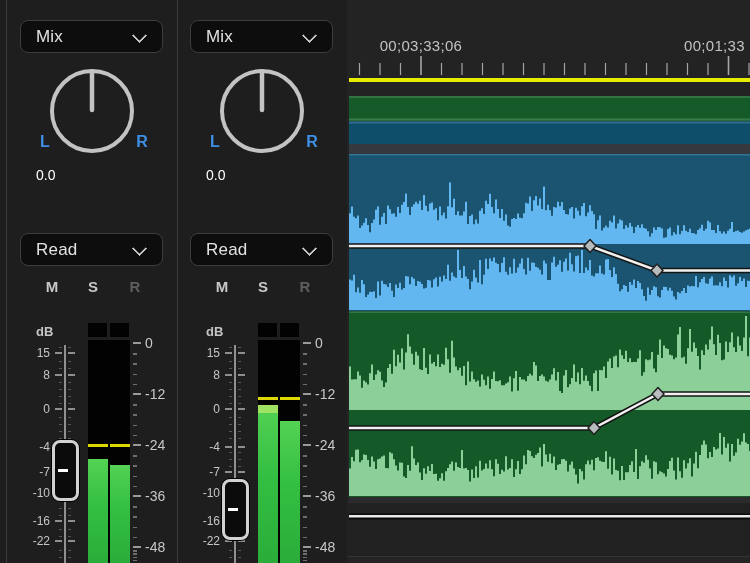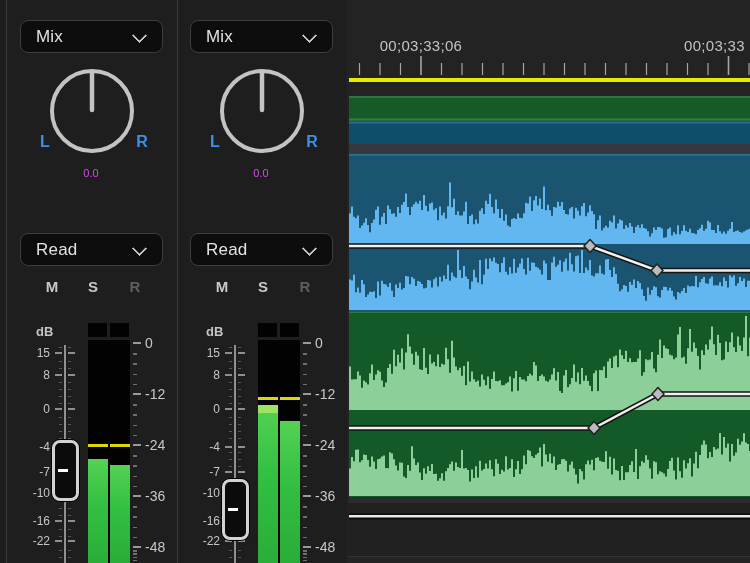--- a/index.html
+++ b/index.html
@@ -16,22 +16,22 @@
         border-right:2.6px solid #cfcfcf;border-bottom:2.6px solid #cfcfcf;
         transform:rotate(45deg);border-radius:1px;}
   .track-select{top:20px;}
   .read-select{top:233px;}
   .knob{position:absolute;left:42px;top:61px;width:100px;height:100px;}
   .knob-ring{fill:none;stroke:#c3c3c3;stroke-width:4px;}
   .knob-ptr{stroke:#c3c3c3;stroke-width:4.5px;stroke-linecap:round;}
   .pan-l,.pan-r{position:absolute;top:133px;width:18px;text-align:center;
         font-size:16px;font-weight:bold;color:#3e8fe6;}
   .pan-l{left:36px;} .pan-r{left:133px;}
-  .pan-val{position:absolute;left:36px;top:167px;width:110px;text-align:center;
-        font-size:11px;color:#d946ef;}
+  .pan-val{position:absolute;left:36px;top:167px;width:110px;text-align:left;
+        font-size:14px;color:#ffffff;}
   .msr-btn{position:absolute;top:278px;width:24px;text-align:center;
         font-size:15px;font-weight:bold;color:#c8c8c8;cursor:default;}
   .msr-m{left:40px;} .msr-s{left:81px;} .msr-r{left:123px;color:#5e5e5e;}
   .db{position:absolute;left:36px;top:324px;font-size:13px;font-weight:bold;color:#c4c4c4;}
   .f-label{position:absolute;width:26px;text-align:right;font-size:12px;color:#c6c6c6;}
   .f-tick{position:absolute;height:2px;background:#8f8f8f;}
   .f-dot{position:absolute;width:3px;height:1px;background:#565656;}
   .f-track{position:absolute;width:2px;background:#909090;}
   .fader-handle{position:absolute;left:52px;width:21px;height:55px;background:#0b0b0b;
         border:3px solid #d2d2d2;border-radius:8px;box-shadow:0 0 0 1px #000;}
@@ -333,21 +333,21 @@
           <div class="ms-dot" style="left: 133px; top: 559.8px;"></div>
         </div>
     </div>
 
     <div class="vline" style="left:6px"></div>
     <div class="vline" style="left:177px"></div>
   </div>
 
   <div id="timeline">
     <div class="tc-label" id="tc1" style="left: 29px; width: 90px; text-align: center;">00;03;33;06</div>
-    <div class="tc-label" id="tc2" style="left: 337px;">00;03;33</div>
+    <div class="tc-label" id="tc2" style="left: 337px;">00;01;33</div>
   </div>
   <svg id="tl-svg" width="750" height="563">
       <line x1="359.5" y1="63" x2="359.5" y2="75" stroke="#a5a5a5" stroke-width="1.2"></line>
       <line x1="380" y1="63" x2="380" y2="75" stroke="#a5a5a5" stroke-width="1.2"></line>
       <line x1="400.5" y1="63" x2="400.5" y2="75" stroke="#a5a5a5" stroke-width="1.2"></line>
       <line x1="421" y1="56" x2="421" y2="75" stroke="#a5a5a5" stroke-width="1.6"></line>
       <line x1="441.5" y1="63" x2="441.5" y2="75" stroke="#a5a5a5" stroke-width="1.2"></line>
       <line x1="462" y1="63" x2="462" y2="75" stroke="#a5a5a5" stroke-width="1.2"></line>
       <line x1="482.5" y1="63" x2="482.5" y2="75" stroke="#a5a5a5" stroke-width="1.2"></line>
       <line x1="503" y1="63" x2="503" y2="75" stroke="#a5a5a5" stroke-width="1.2"></line>

